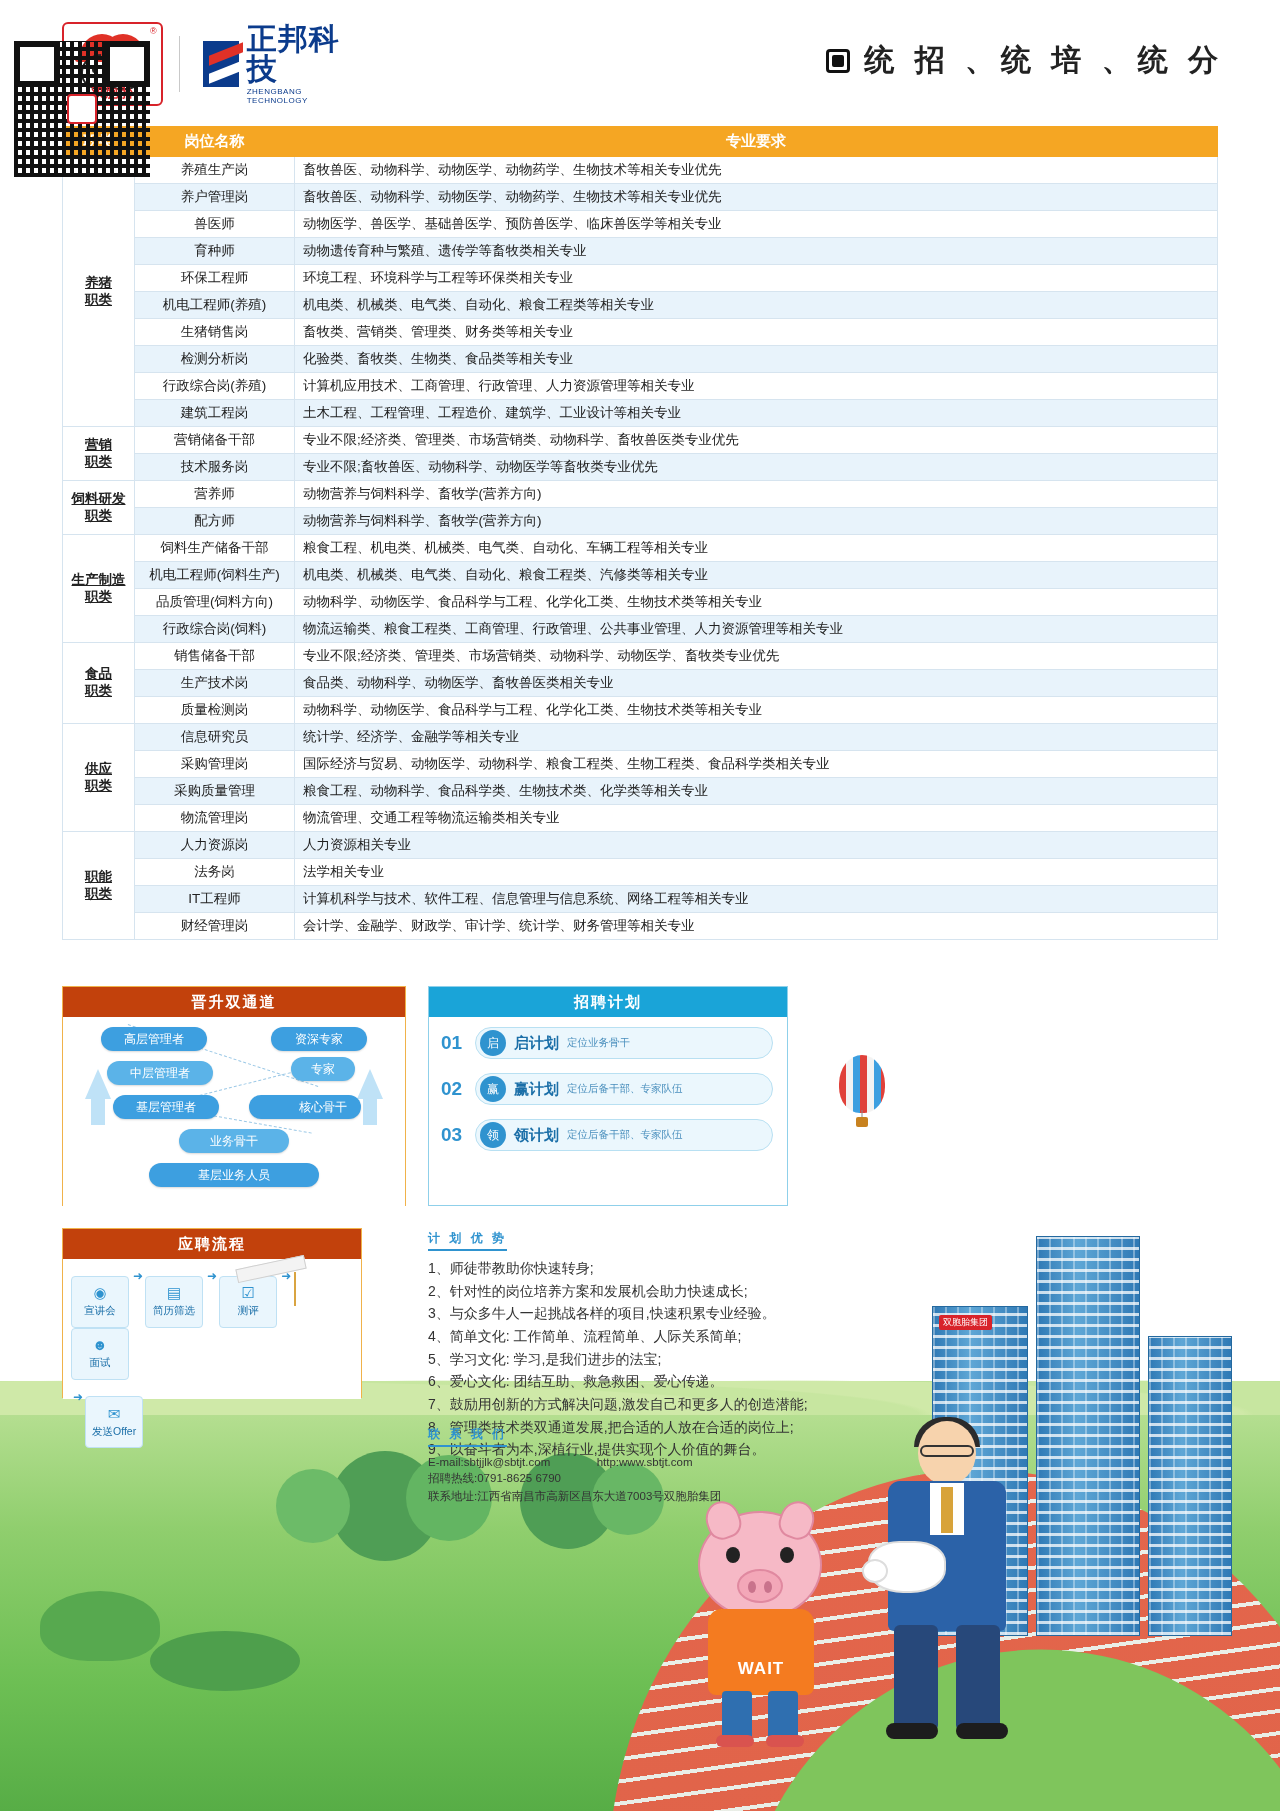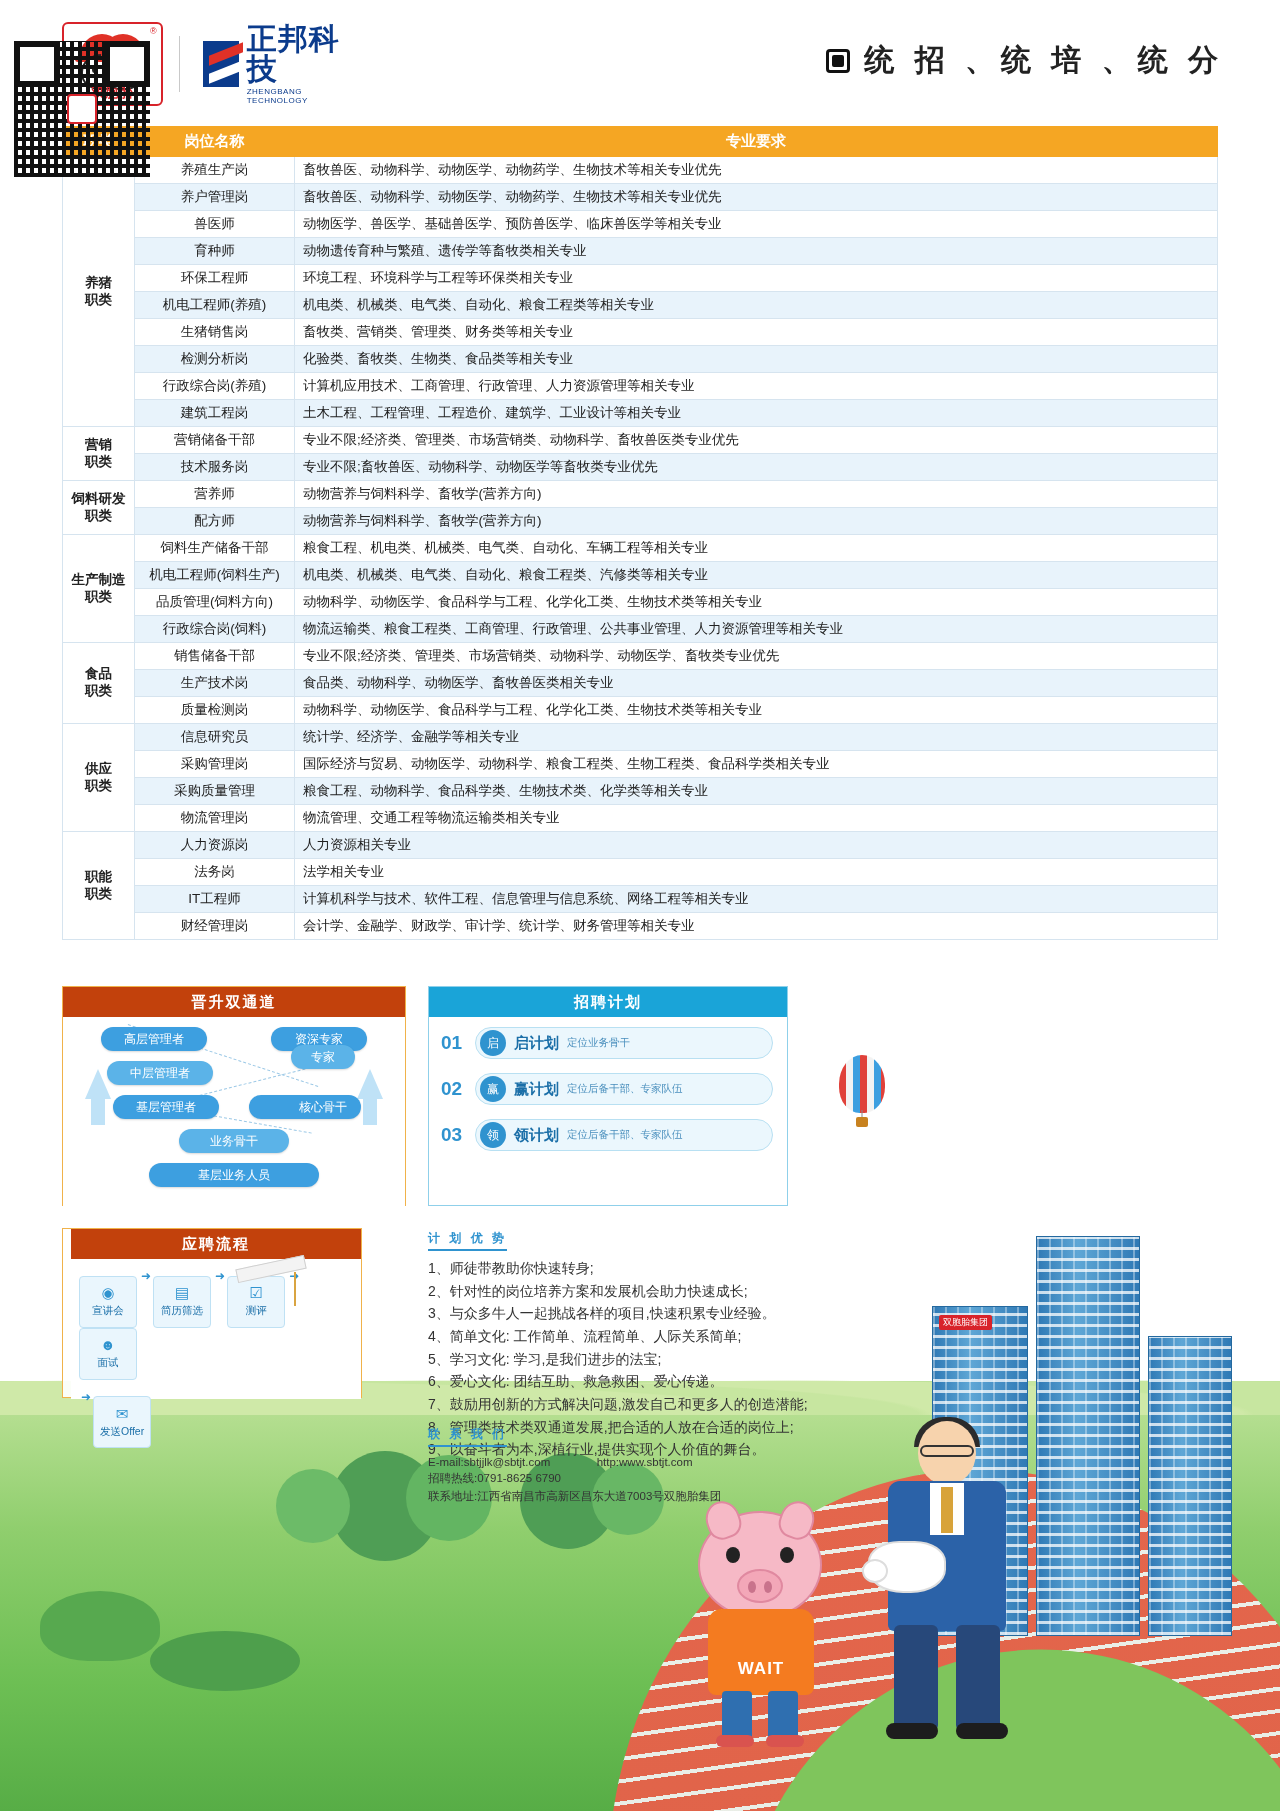--- a/index.html
+++ b/index.html
@@ -79,21 +79,21 @@
   .slogan-icon:after{content:"";position:absolute;left:3px;top:3px;width:12px;height:12px;background:#111;border-radius:2px;}
 
   
   .tbl-wrap{ position:absolute; left:62px; top:126px; width:1156px; }
   table.jobs{ border-collapse:collapse; width:100%; font-size:13.5px; }
   table.jobs th{
     background:#f5a623; color:#fff; font-weight:bold; font-size:15px;
     height:30px; border:1px solid #f5a623; text-align:center;
   }
   table.jobs td{ border:1px solid #d6e4ef; height:27px; padding:0 8px; color:#222; }
-  .cat-cell{ text-align:center; font-weight:bold; background:#fff; width:72px; line-height:1.25; }
+  .cat-cell{ text-align:center; font-weight:bold; background:#fff; width:72px; line-height:1.25;text-decoration:underline; }
   .pos-cell{ text-align:center; width:160px; }
   .row-a td{ background:#ffffff; }
   .row-b td{ background:#e8f3fb; }
   .maj-cell{ text-align:left; }
 
   
   .panel{ position:absolute; background:rgba(255,255,255,.92); border:1px solid #bcdcf0; }
   .panel-head{
     height:30px; background:#c2410c; color:#fff; font-weight:bold; font-size:15px;
     display:flex; align-items:center; justify-content:center; letter-spacing:2px;
@@ -121,21 +121,21 @@
     flex:1; height:32px; background:#ebf7fd; border:1px solid #b8e0f2; border-radius:16px;
     display:flex; align-items:center; padding-left:4px; margin-right:14px;
   }
   .plan-badge{
     width:26px;height:26px;border-radius:50%;background:#2f93cf;color:#fff;
     display:flex;align-items:center;justify-content:center;font-size:12px;margin-right:8px;
   }
   .plan-title{ font-size:15px;font-weight:bold;color:#1b6fa8;margin-right:8px; }
   .plan-sub{ font-size:10.5px;color:#4a8fbd; }
 
-  #flow-panel{ left:62px; top:1228px; width:300px; height:170px; border:1px solid #f0b24a;padding-left:8px; }
+  #flow-panel{ left:62px; top:1228px; width:300px; height:170px; border:1px solid #f0b24a; }
   .flow-body{ background:#fff; height:140px; padding:10px 8px; position:relative; }
   .flow-item{
     width:58px;height:52px;background:#eaf6fd;border:1px solid #bfe1f4;border-radius:4px;
     display:inline-flex;flex-direction:column;align-items:center;justify-content:center;
     font-size:10.5px;color:#1b6fa8; margin-right:2px;
   }
   .flow-ico{font-size:15px;line-height:1;margin-bottom:4px;color:#2f93cf;}
   .flow-arrow{display:inline-block;color:#2f93cf;font-size:12px;margin:0 2px;vertical-align:18px;}
 
   #qr-panel{ left:62px; top:1418px; width:164px; height:190px; }
@@ -449,21 +449,21 @@
     <div class="dashline" style="left:60px;top:38px;width:200px;transform:rotate(18deg);"></div>
     <div class="dashline" style="left:60px;top:72px;width:200px;transform:rotate(-14deg);"></div>
     <div class="dashline" style="left:70px;top:100px;width:180px;transform:rotate(10deg);"></div>
 
     <div class="arrow-up" style="left:22px;top:52px;"></div>
     <div class="arrow-up" style="right:22px;top:52px;"></div>
 
     <div class="pill" style="left:38px;top:10px;width:106px;">高层管理者</div>
     <div class="pill" style="right:38px;top:10px;width:96px;border-radius:12px;">资深专家</div>
     <div class="pill light" style="left:44px;top:44px;width:106px;">中层管理者</div>
-    <div class="pill light" style="right:50px;top:28px;width:64px;margin-left:12px;">专家</div>
+    <div class="pill light" style="right:50px;top:40px;width:64px;margin-left:12px;">专家</div>
     <div class="pill" style="left:50px;top:78px;width:106px;">基层管理者</div>
     <div class="pill" style="right:44px;top:78px;width:112px;padding-left:36px;">核心骨干</div>
     <div class="pill light" style="left:50%;transform:translateX(-50%);top:112px;width:110px;">业务骨干</div>
     <div class="pill" style="left:50%;transform:translateX(-50%);top:146px;width:170px;">基层业务人员</div>
   </div>
 </div>
 
 <div class="panel" id="plan-panel">
   <div class="panel-head blue">招聘计划</div>
   <div id="plan-body">

